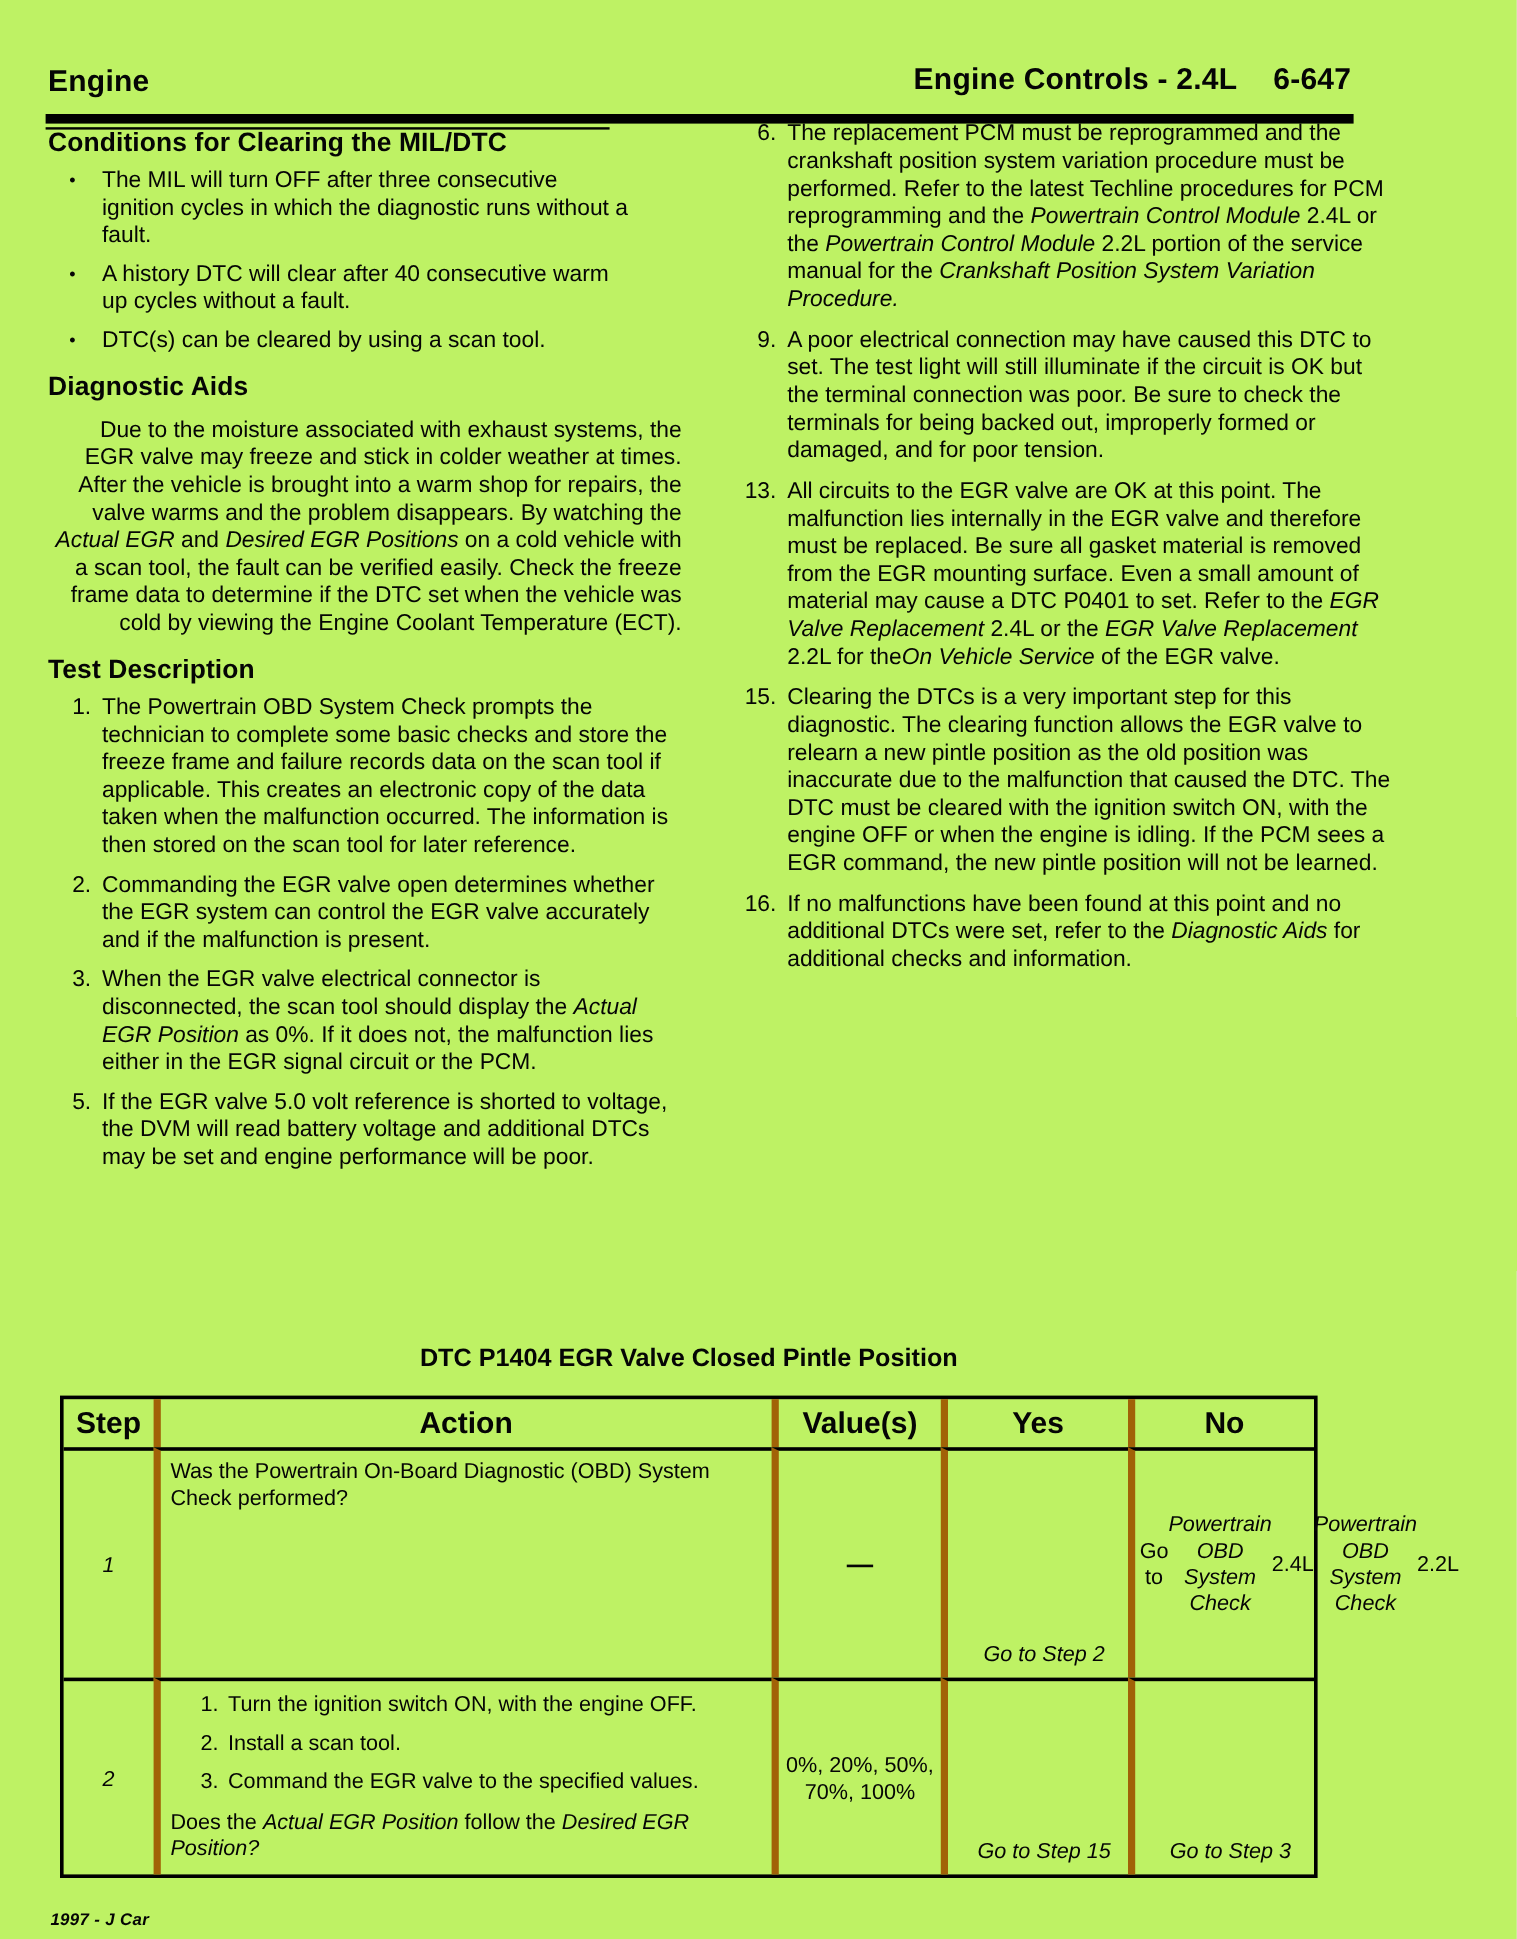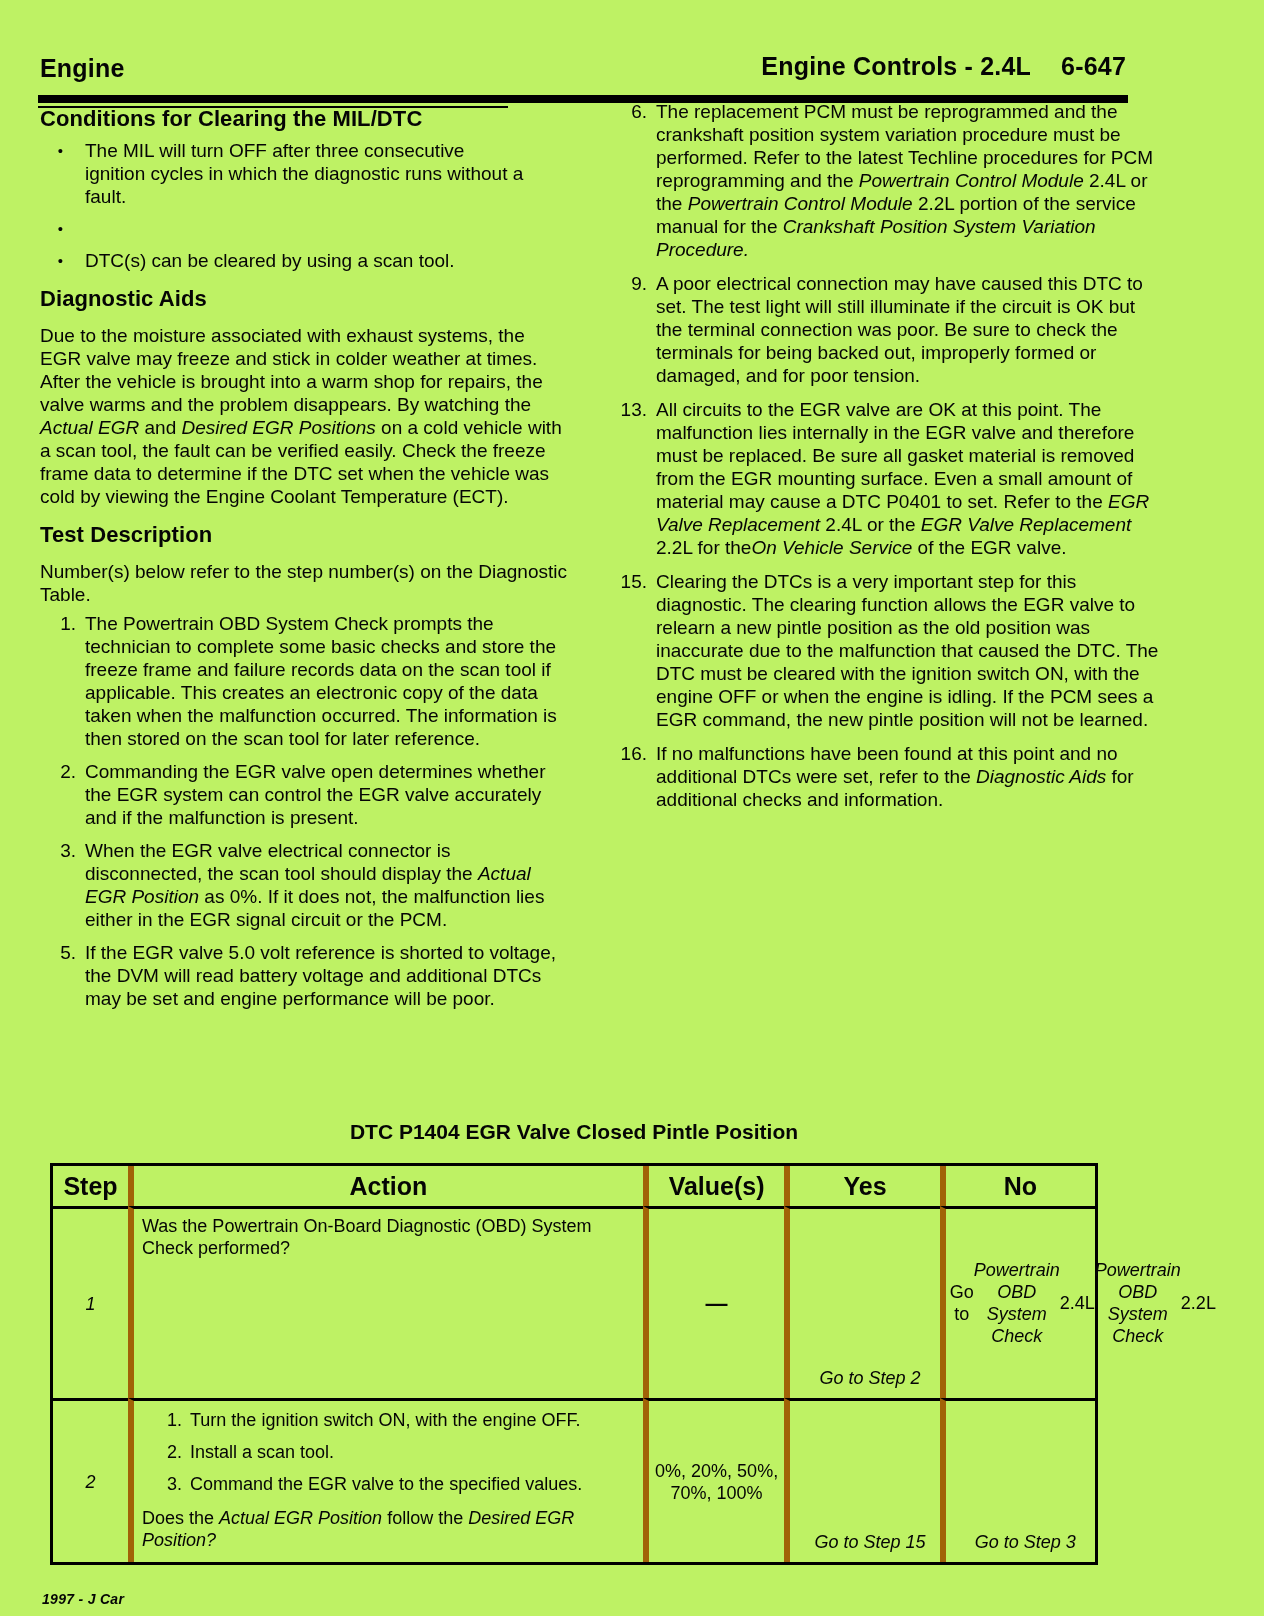--- a/index.html
+++ b/index.html
@@ -13,21 +13,21 @@
   .hdr-right{position:absolute;right:138px;top:52px;font-size:25px;font-weight:700;letter-spacing:.2px;white-space:nowrap;}
   .hdr-right .pgnum{margin-left:30px;}
   .hrule{position:absolute;left:38px;top:95px;width:1090px;height:8px;background:#000;}
   .hrule2{position:absolute;left:38px;top:106px;width:470px;height:2px;background:#000;}
   
   .col{position:absolute;font-size:19px;line-height:23px;}
   .col-left{left:40px;top:106px;width:528px;}
   .col-right{left:612px;top:100px;width:552px;}
   h2{font-size:22px;line-height:26px;font-weight:700;margin:14px 0 7px 0;letter-spacing:.1px;}
   h2:first-child{margin-top:0;}
-  p.body{margin:12px 0 6px 0;}
+  p.body{margin:12px 0 6px 0;text-align:right;}
   .it{font-style:italic;}
   .bullet-item{display:flex;margin:0 0 9px 0;}
   .bullet-item .blt{width:45px;flex:0 0 45px;text-align:right;padding-right:22px;box-sizing:border-box;font-size:15px;}
   .bullet-item .btxt{width:440px;}
   .num-item{display:flex;margin:0 0 10px 0;}
   .num-item .num{flex:0 0 45px;width:45px;text-align:right;padding-right:9px;box-sizing:border-box;}
   .num-item .ntxt{flex:1 1 auto;}
   .col-right .num-item .num{flex:0 0 44px;width:44px;}
   .col-right .num-item{margin-bottom:11px;}
   
@@ -70,31 +70,31 @@
 
   <div class="col col-left">
     <h2>Conditions for Clearing the MIL/DTC</h2>
 
     <div class="bullet-item">
       <span class="blt">•</span>
       <div class="btxt">The MIL will turn OFF after three consecutive ignition cycles in which the diagnostic runs without a fault.</div>
     </div>
     <div class="bullet-item">
       <span class="blt">•</span>
+      <div class="btxt">A history DTC will clear after 40 consecutive warm up cycles without a fault.</div>
     </div>
     <div class="bullet-item">
       <span class="blt">•</span>
       <div class="btxt">DTC(s) can be cleared by using a scan tool.</div>
     </div>
 
     <h2>Diagnostic Aids</h2>
     <p class="body"><span>Due to the moisture associated with exhaust systems, the EGR valve may freeze and stick in colder weather at times. After the vehicle is brought into a warm shop for repairs, the valve warms and the problem disappears. By watching the </span><span class="it">Actual EGR</span><span> and </span><span class="it">Desired EGR Positions</span><span> on a cold vehicle with a scan tool, the fault can be verified easily. Check the freeze frame data to determine if the DTC set when the vehicle was cold by viewing the Engine Coolant Temperature (ECT).</span></p>
 
     <h2>Test Description</h2>
-    <p class="body">Number(s) below refer to the step number(s) on the Diagnostic Table.</p>
 
     <div class="num-item">
       <span class="num">1.</span>
       <div class="ntxt">The Powertrain OBD System Check prompts the technician to complete some basic checks and store the freeze frame and failure records data on the scan tool if applicable. This creates an electronic copy of the data taken when the malfunction occurred. The information is then stored on the scan tool for later reference.</div>
     </div>
     <div class="num-item">
       <span class="num">2.</span>
       <div class="ntxt">Commanding the EGR valve open determines whether the EGR system can control the EGR valve accurately and if the malfunction is present.</div>
     </div>
     <div class="num-item">

